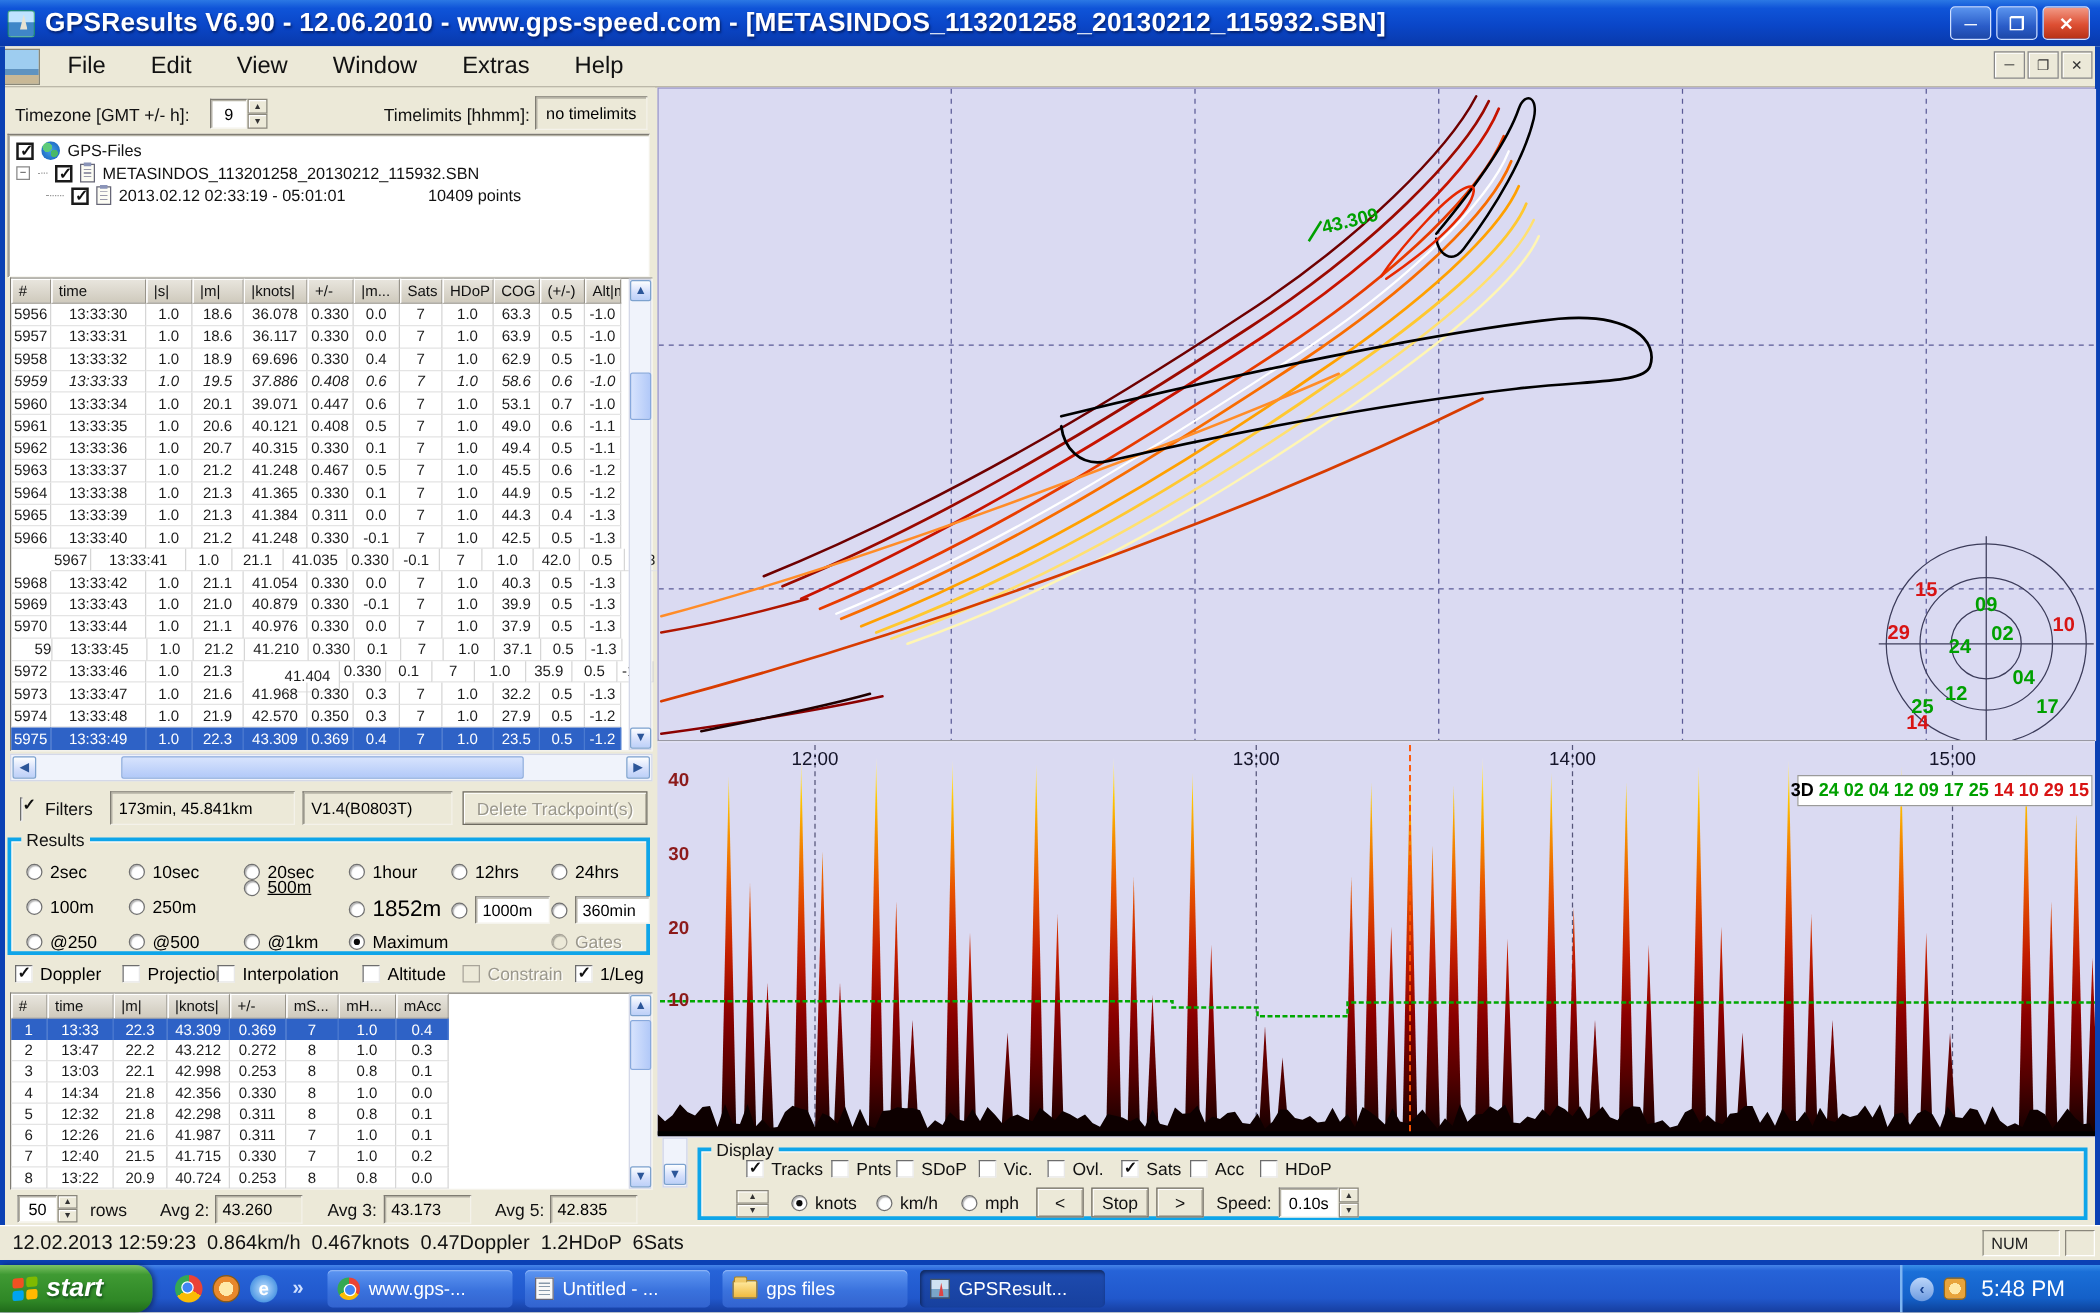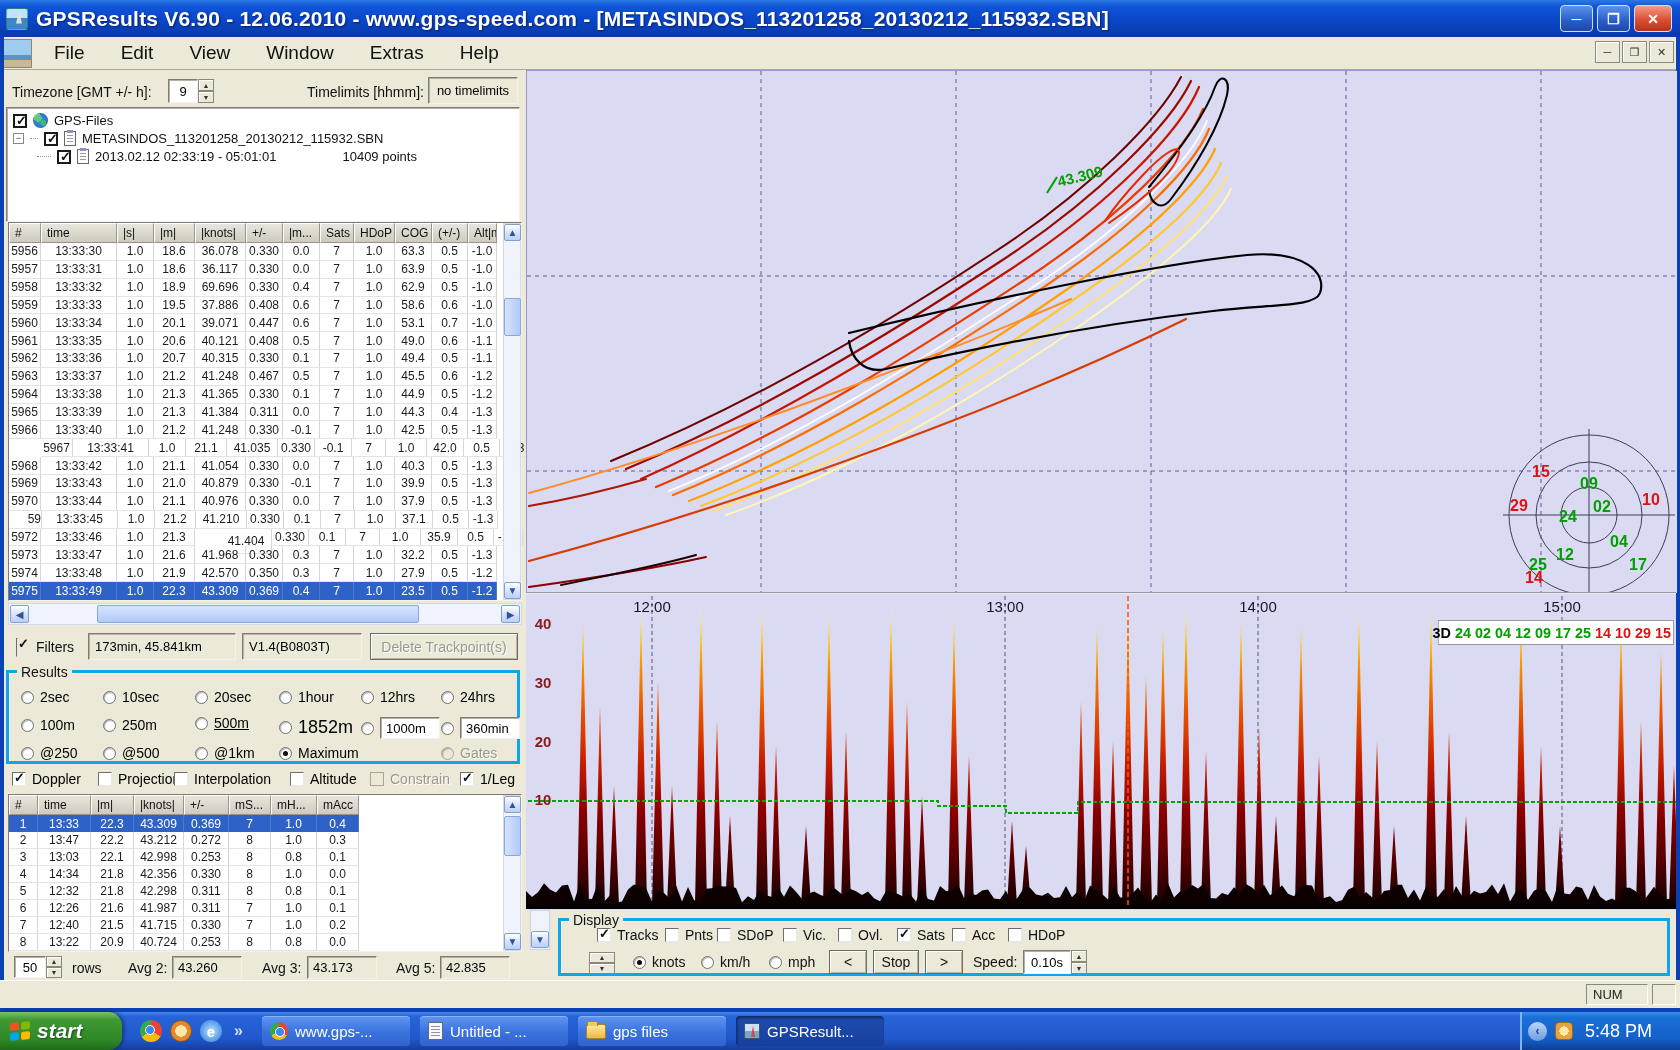--- a/index.html
+++ b/index.html
@@ -234,21 +234,21 @@
           <span class="tcell" style="width: 41px; height: 17.85px;">18.9</span>
           <span class="tcell" style="width: 51px; height: 17.85px;">69.696</span>
           <span class="tcell" style="width: 37px; height: 17.85px;">0.330</span>
           <span class="tcell" style="width: 37px; height: 17.85px;">0.4</span>
           <span class="tcell" style="width: 34px; height: 17.85px;">7</span>
           <span class="tcell" style="width: 41px; height: 17.85px;">1.0</span>
           <span class="tcell" style="width: 37px; height: 17.85px;">62.9</span>
           <span class="tcell" style="width: 36px; height: 17.85px;">0.5</span>
           <span class="tcell" style="width: 29px; height: 17.85px;">-1.0</span>
         </div>
-        <div class="trow" style="height: 17.85px;">
+        <div class="trow" style="height: 17.85px; font-style: italic;">
           <span class="tcell" style="width: 32px; height: 17.85px;">5959</span>
           <span class="tcell" style="width: 76px; height: 17.85px;">13:33:33</span>
           <span class="tcell" style="width: 37px; height: 17.85px;">1.0</span>
           <span class="tcell" style="width: 41px; height: 17.85px;">19.5</span>
           <span class="tcell" style="width: 51px; height: 17.85px;">37.886</span>
           <span class="tcell" style="width: 37px; height: 17.85px;">0.408</span>
           <span class="tcell" style="width: 37px; height: 17.85px;">0.6</span>
           <span class="tcell" style="width: 34px; height: 17.85px;">7</span>
           <span class="tcell" style="width: 41px; height: 17.85px;">1.0</span>
           <span class="tcell" style="width: 37px; height: 17.85px;">58.6</span>
@@ -530,21 +530,21 @@
           <span style="font-size: 14px;">24hrs</span>
         </div>
         <div class="abs" style="left: 12px; top: 44px; display: flex; align-items: center; gap: 6px;">
           <span class="radio"></span>
           <span style="font-size: 14px;">100m</span>
         </div>
         <div class="abs" style="left: 94px; top: 44px; display: flex; align-items: center; gap: 6px;">
           <span class="radio"></span>
           <span style="font-size: 14px;">250m</span>
         </div>
-        <div class="abs" style="left: 186px; top: 42px; display: flex; align-items: center; gap: 6px; text-decoration: underline;">
+        <div class="abs" style="left: 186px; top: 28px; display: flex; align-items: flex-end; gap: 6px; text-decoration: underline;">
           <span class="radio"></span>
           <span style="font-size: 14px;">500m</span>
         </div>
         <div class="abs" style="left: 270px; top: 44px; display: flex; align-items: center; gap: 6px;">
           <span class="radio"></span>
           <span style="font-size: 18px;">1852m</span>
         </div>
         <div class="abs" style="left: 352px; top: 44px; display: flex; align-items: center; gap: 6px;">
           <span class="radio"></span>
           <div class="sunken" style="width: 60px; height: 22px; display: flex; align-items: center; padding-left: 5px; font-size: 13px;">1000m</div>
@@ -915,20 +915,21 @@
         </div>
         <div class="chkitem" style="left: 208px; top: 33px;">
           <span class="radio"></span>
           <span>mph</span>
         </div>
       </div>
   </div>
 </div>
 
 <div class="statusbar">
+  <div class="abs" style="left:10px;top:5px;white-space:pre;font-size:16px">12.02.2013 12:59:23  0.864km/h  0.467knots  0.47Doppler  1.2HDoP  6Sats</div>
   <div class="spanel" style="left:1586px;width:62px">NUM</div>
   <div class="spanel" style="left:1652px;width:24px"></div>
 </div>
 <div class="bottomblue"></div>
 
 <div class="taskbar">
   <div class="start-btn">
     <span class="winflag">
       <span style="background:#f25022"></span>
         <span style="background:#7fba00"></span>

